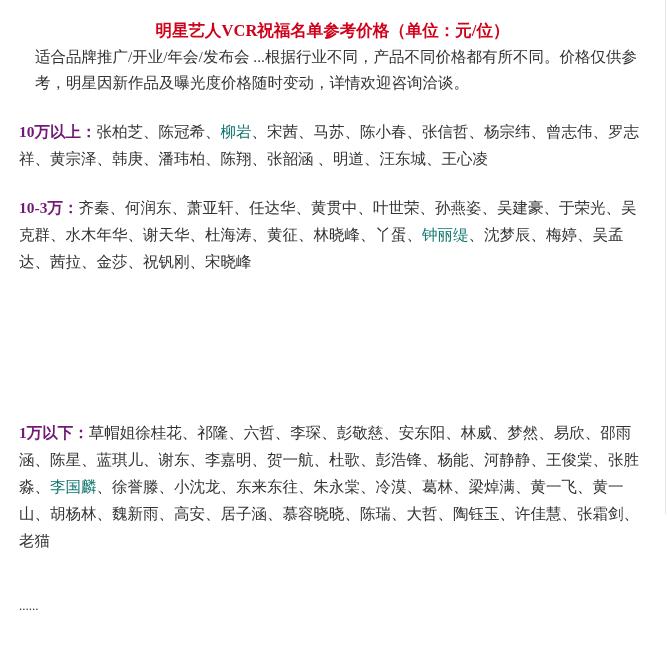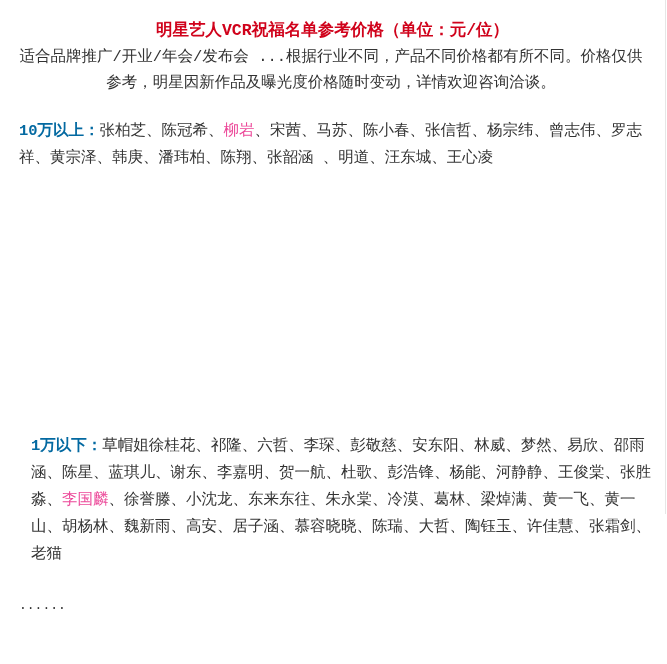--- a/index.html
+++ b/index.html
@@ -1,47 +1,50 @@
 <!DOCTYPE html>
 <html><head>
   <meta charset="utf-8">
   <style>
     html, body { margin:0; padding:0; background:#ffffff; }
     body { width:667px; height:664px; overflow:hidden; position:relative; }
     .page {
       position:absolute; left:0; top:0; width:665px; height:514px;
       border-right:1px solid #e6e6e6;
-      font-family: Liberation Mono, monospace;
+      font-family: Liberation Serif, serif;
       color:#333333; font-size:15.5px; line-height:27px;
     }
     .title {
       position:absolute; left:0; top:18px; width:665px; text-align:center;
       color:#d0021b; font-weight:bold; font-size:16.5px; line-height:26px;
     }
     .intro {
-      position:absolute; left:18px; top:44px; width:626px; text-align:center;
+      position:absolute; left:35px; top:44px; width:626px; 
       line-height:26px;
     }
     .section { position:absolute; left:19px; width:630px; }
-    .red { color:#ec4899; }
-    .label { color:#0369a1; font-weight:bold; }
+    .red { color:#0f766e; }
+    .label { color:#701a75; font-weight:bold; }
     .ellipsis { position:absolute; left:19px; top:598px; font-size:13px; line-height:16px; }
     .footer { position:absolute; left:19px; top:620px; width:630px; }
   </style>
 </head>
 <body>
 
 <div class="page">
   <div class="title">明星艺人VCR祝福名单参考价格（单位：元/位）</div>
   <div class="intro">适合品牌推广/开业/年会/发布会 ...根据行业不同，产品不同价格都有所不同。价格仅供参考，明星因新作品及曝光度价格随时变动，详情欢迎咨询洽谈。</div>
 
   <div class="section" style="top:118px;">
     <span class="label">10万以上：</span><span>张柏芝、陈冠希、</span><span class="red">柳岩</span><span>、宋茜、马苏、陈小春、张信哲、杨宗纬、曾志伟、罗志祥、黄宗泽、韩庚、潘玮柏、陈翔、张韶涵 、明道、汪东城、王心凌</span>
   </div>
 
+  <div class="section" style="top:194px;">
+    <span class="label">10-3万：</span><span>齐秦、何润东、萧亚轩、任达华、黄贯中、叶世荣、孙燕姿、吴建豪、于荣光、吴克群、水木年华、谢天华、杜海涛、黄征、林晓峰、丫蛋、</span><span class="red">钟丽缇</span><span>、沈梦辰、梅婷、吴孟达、茜拉、金莎、祝钒刚、宋晓峰</span>
+  </div>
 
 
-  <div class="section" style="top:433px;margin-left:12px;">
+  <div class="section" style="top:419px;">
     <span class="label">1万以下：</span><span>草帽姐徐桂花、祁隆、六哲、李琛、彭敬慈、安东阳、林威、梦然、易欣、邵雨涵、陈星、蓝琪儿、谢东、李嘉明、贺一航、杜歌、彭浩锋、杨能、河静静、王俊棠、张胜淼、</span><span class="red">李国麟</span><span>、徐誉滕、小沈龙、东来东往、朱永棠、冷漠、葛林、梁焯满、黄一飞、黄一山、胡杨林、魏新雨、高安、居子涵、慕容晓晓、陈瑞、大哲、陶钰玉、许佳慧、张霜剑、老猫</span>
   </div>
 
   <div class="ellipsis">......</div>
 </div>
 
 </body></html>

